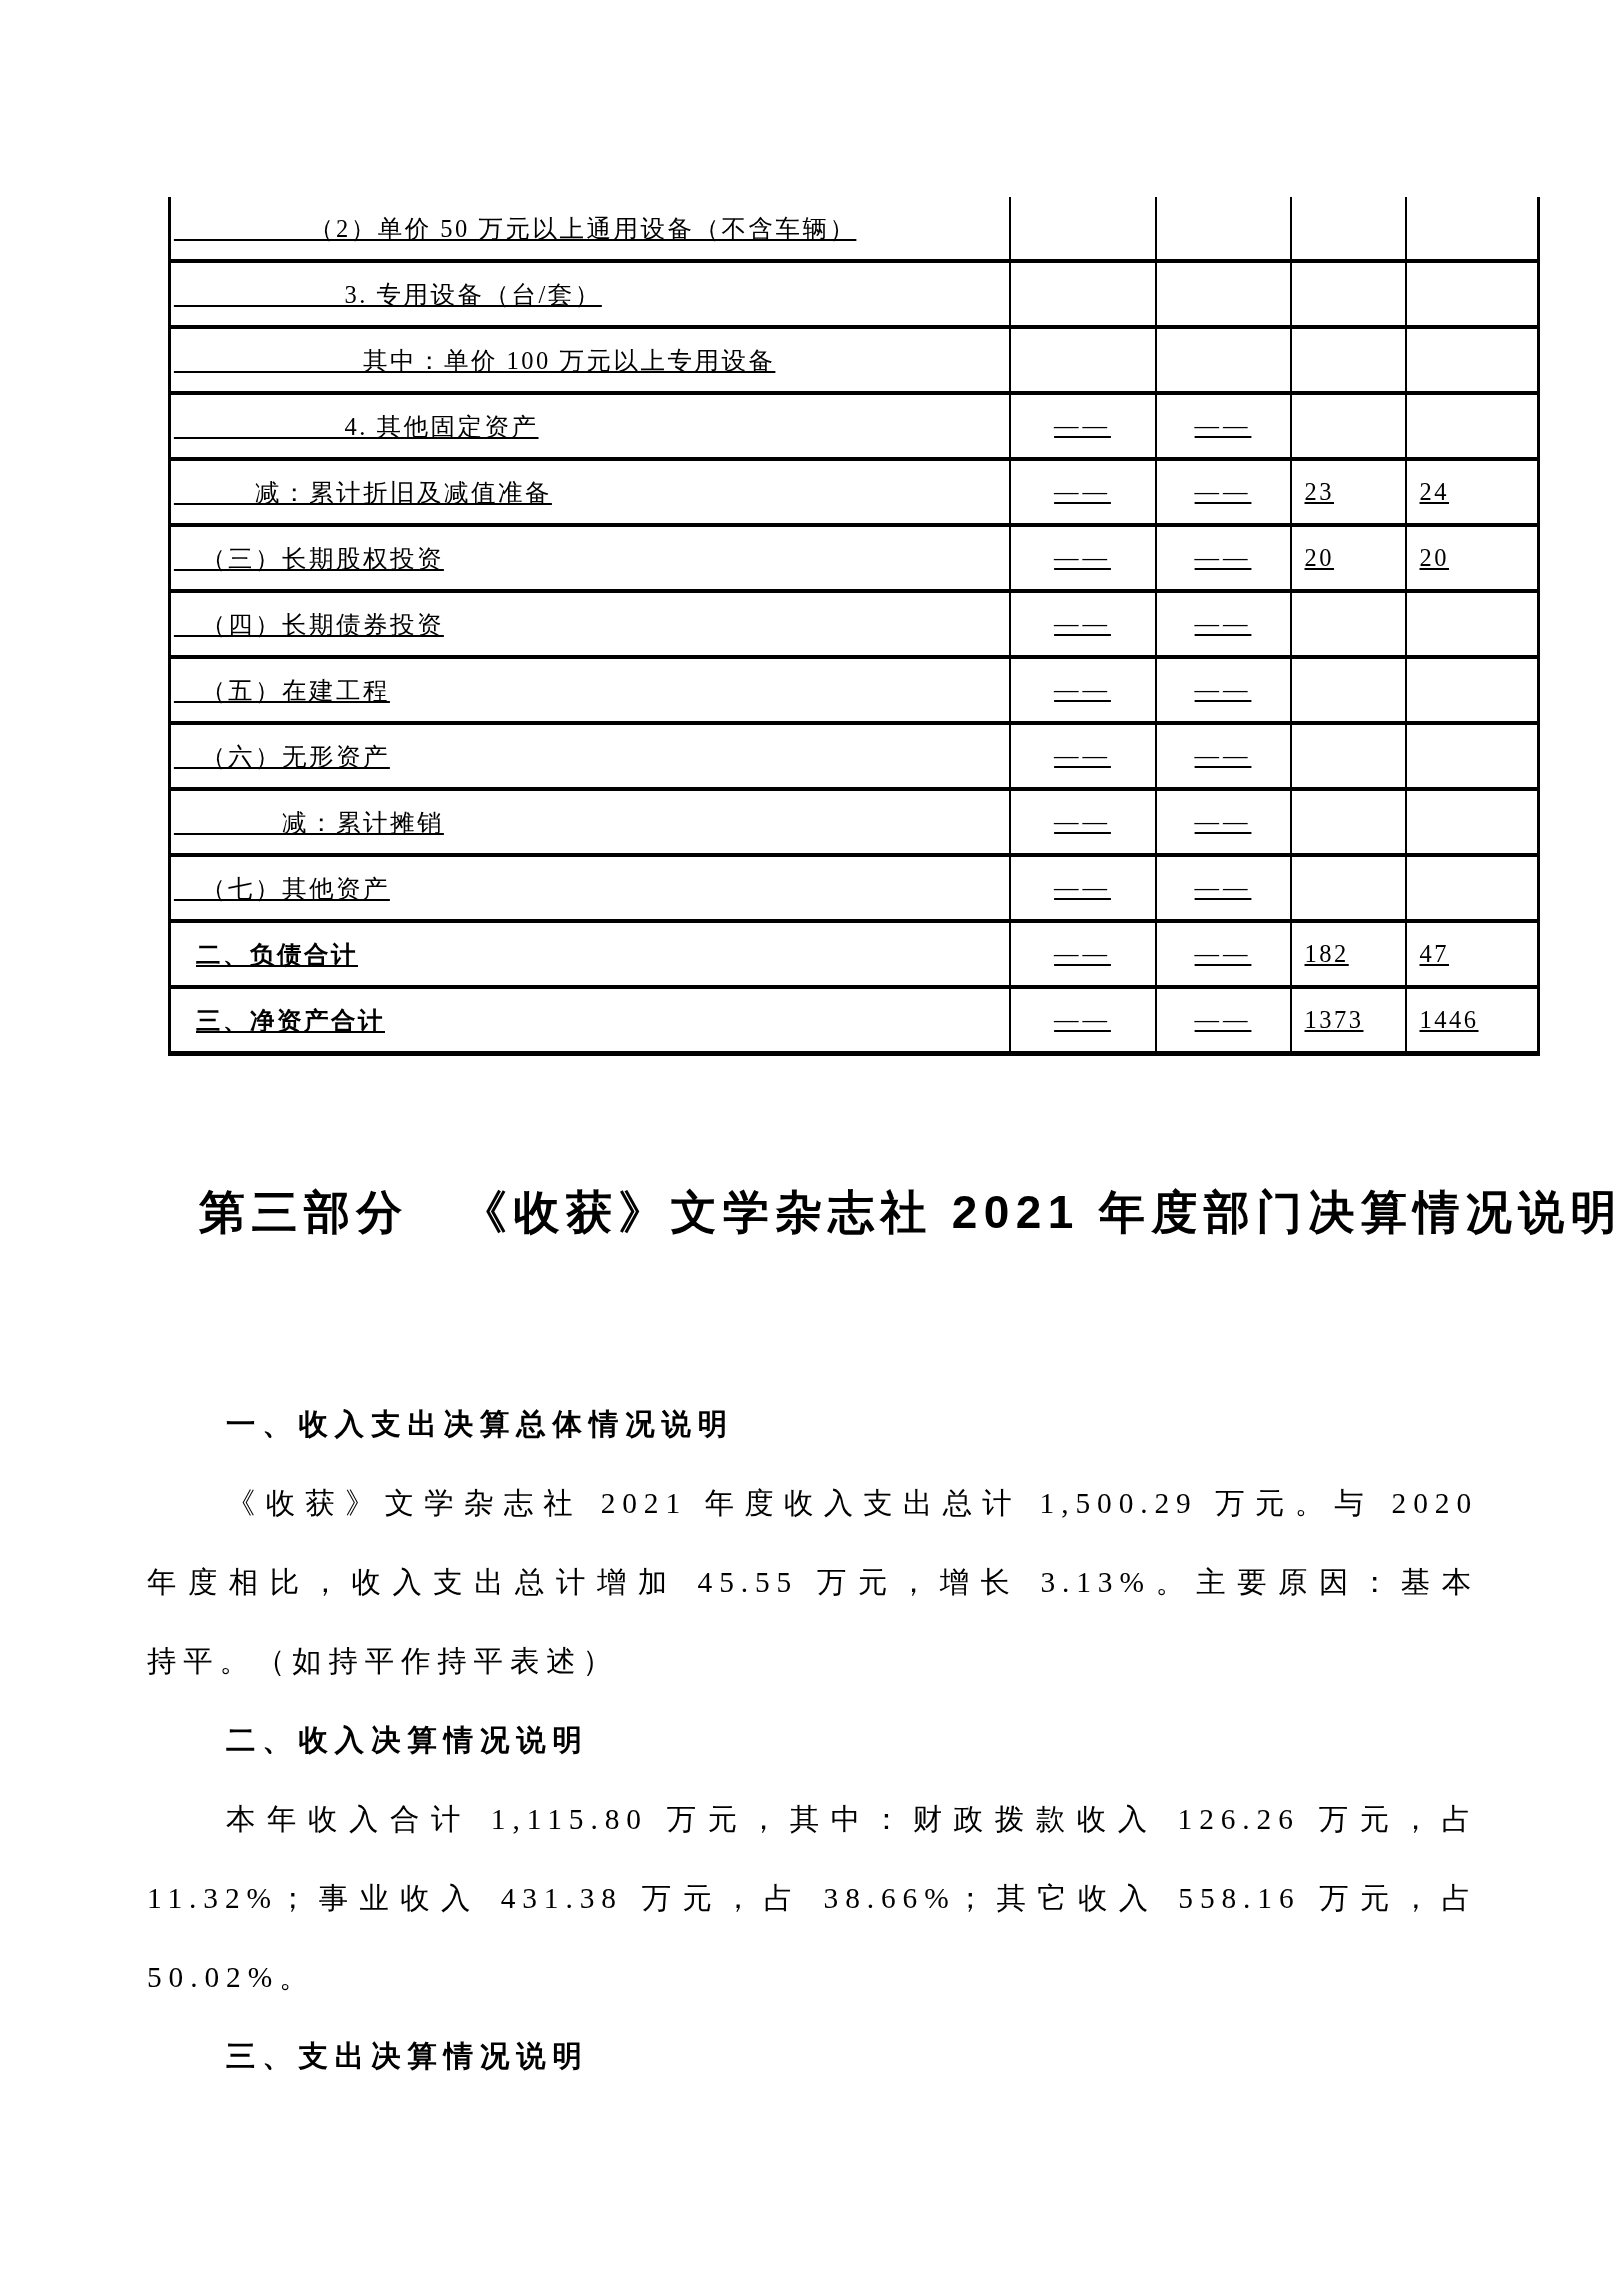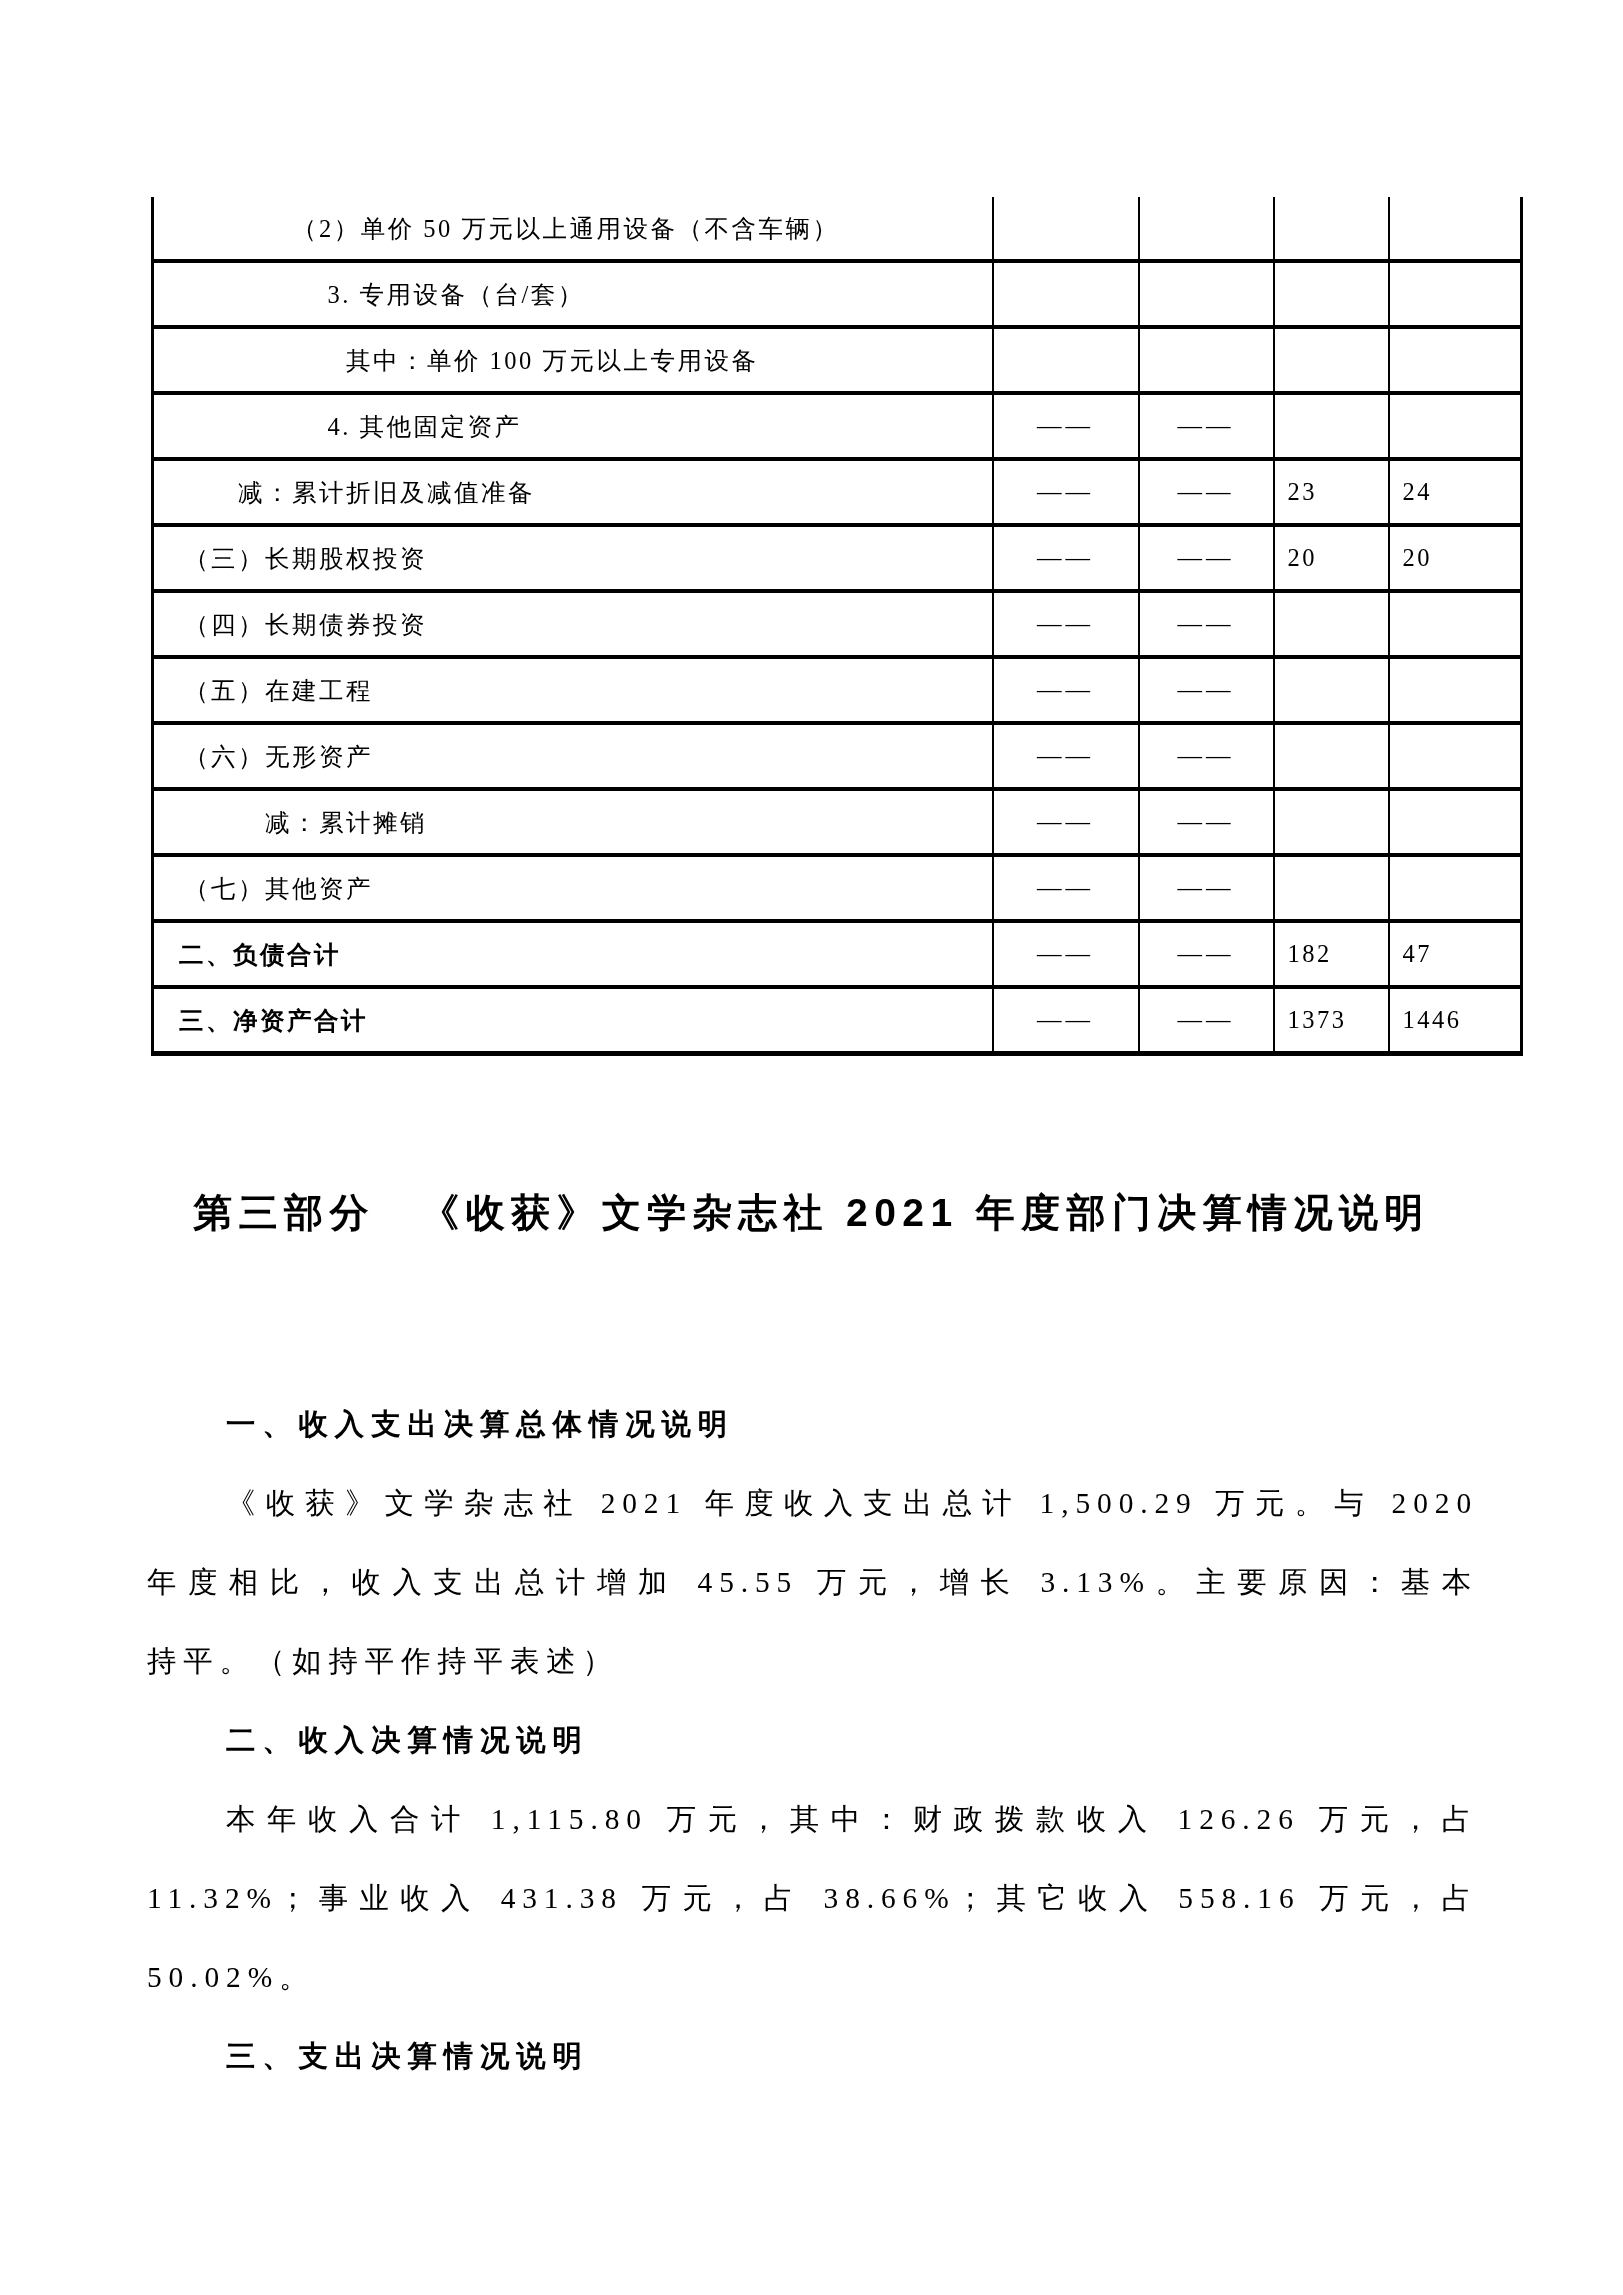--- a/index.html
+++ b/index.html
@@ -8,50 +8,51 @@
     width:1623px;height:2295px;
     margin:0 auto;
     background:#ffffff;
     color:#000;
     font-family:"Liberation Serif","DejaVu Serif",serif;
     overflow:hidden;
   }
 
   
   table.fin{
-    position:absolute;left:151px;top:197px;
+    position:absolute;left:168px;top:197px;
     width:1370px;
     border-collapse:collapse;table-layout:fixed;
     border-left:3.9px solid #000;
     border-right:3.9px solid #000;
     border-bottom:5.9px solid #000;
+    text-decoration:underline;
   }
   table.fin td{
     border-right:2.5px solid #000;
     border-bottom:4.4px solid #000;
     height:62px;
     padding:0;
     vertical-align:middle;
     font-size:24.5px;
     letter-spacing:2.5px;
     overflow:hidden;
   }
   table.fin td:last-child{border-right:none;}
   table.fin td.lbl{white-space:pre;padding-left:2.9px;text-align:left;}
   table.fin td.lbl.b{font-weight:bold;padding-left:25px;}
   table.fin td.dash{text-align:center;letter-spacing:3.9px;}
   table.fin td.num{text-align:left;padding-left:13px;}
 
   
   .part3{
     position:absolute;left:0;top:1187px;width:100%;
-    text-align:center;
+    text-align:right;
     font-family:"Liberation Sans","DejaVu Sans",sans-serif;
     font-weight:bold;
-    font-size:39px;
+    font-size:46px;
     line-height:51px;
     letter-spacing:6.4px;
     white-space:pre;
   }
 
   
   .flow{
     position:absolute;left:147px;top:1385px;width:1331px;
     font-size:29.4px;
   }

